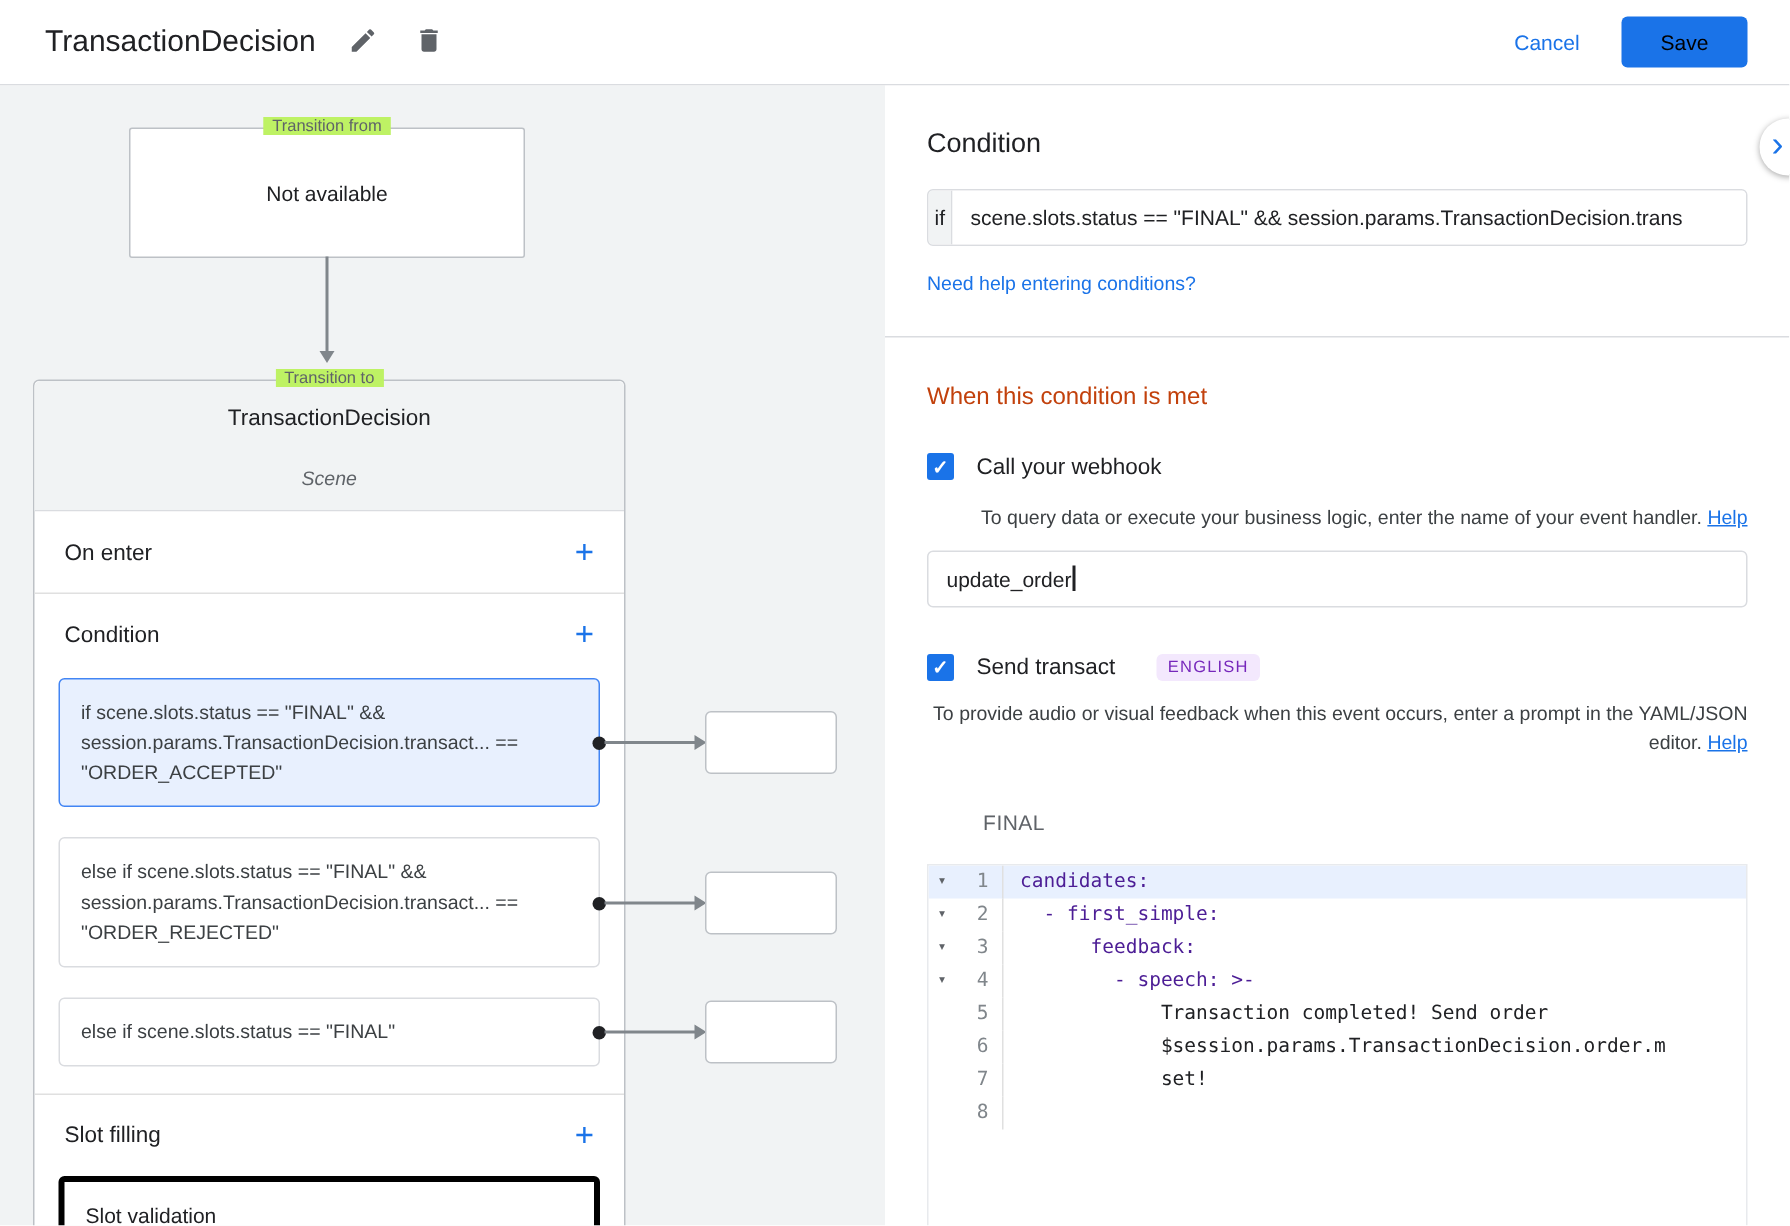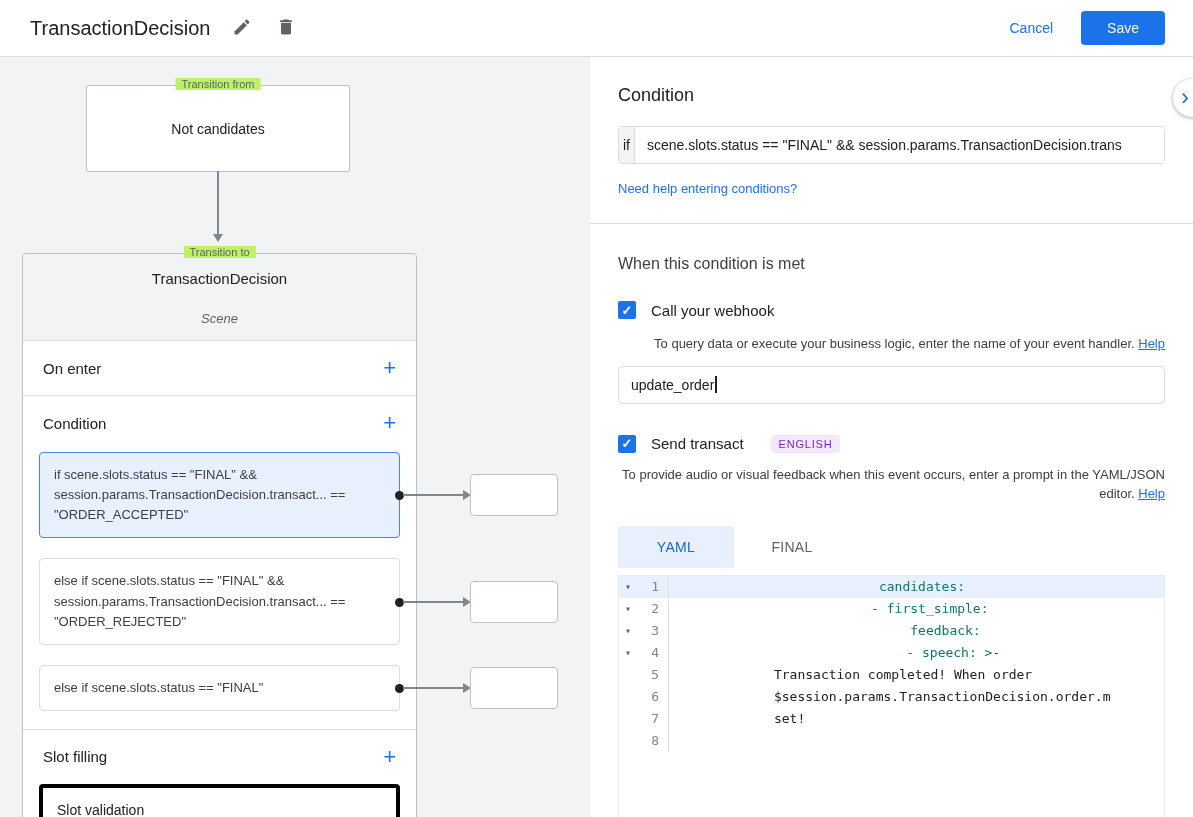--- a/index.html
+++ b/index.html
@@ -10,21 +10,21 @@
   .topbar { height: 57px; display: flex; align-items: center; justify-content: space-between;
             padding: 0 16px 0 30px; background: #fff; border-bottom: 1px solid #dadce0; }
   .topbar-left { display: flex; align-items: center; gap: 20px; }
   .page-title { font-size: 20px; font-weight: 400; color: #202124; }
   .icon-btn { background: none; border: none; cursor: pointer; width: 24px; height: 24px;
               display: flex; align-items: center; justify-content: center; }
   .icon-btn svg { width: 20px; height: 20px; fill: #5f6368; }
   .topbar-right { display: flex; align-items: center; gap: 28px; padding-right: 12px; }
   .cancel-btn { background: none; border: none; color: #1a73e8; font-size: 14px; font-weight: 500;
                 font-family: inherit; cursor: pointer; }
-  .save-btn { background: #1a73e8; border: none; color: #fef9c3; font-size: 14px; font-weight: 500;
+  .save-btn { background: #1a73e8; border: none; color: #000000; font-size: 14px; font-weight: 500;
               font-family: inherit; padding: 9px 26px; border-radius: 4px; cursor: pointer; }
 
   
   .content { display: flex; height: 760px; }
   .canvas { width: 590px; flex: none; background: #f1f3f4; position: relative; overflow: hidden; }
   .panel { flex: 1; background: #fff; position: relative; overflow: hidden; }
 
   
   .node-label { position: absolute; top: -8px; left: 50%; transform: translateX(-50%);
                 background: #bef264; padding: 0 6px; font-size: 11px; color: #5f6368; white-space: nowrap; }
@@ -75,21 +75,21 @@
                   display: flex; align-items: center; justify-content: center; padding-bottom: 3px; padding-right: 14px; }
   .if-row { display: flex; margin-top: 20px; border: 1px solid #dadce0; border-radius: 4px;
             overflow: hidden; height: 38px; }
   .if-label { background: #f1f3f4; border-right: 1px solid #dadce0; display: flex; align-items: center;
               padding: 0 4px; font-size: 14px; color: #202124; }
   .if-input { flex: 1; border: none; outline: none; padding: 0 12px; font-size: 14px;
               color: #202124; font-family: inherit; }
   .help-link { display: inline-block; margin-top: 17px; font-size: 13px; color: #1a73e8;
                text-decoration: none; cursor: pointer; }
   .panel-divider { border-top: 1px solid #dadce0; margin-top: 26px; }
-  .when-title { font-size: 16px; font-weight: 400; color: #404040; margin-top: 31px; }
+  .when-title { font-size: 16px; font-weight: 400; color: #c2410c; margin-top: 31px; }
 
   .check-row { display: flex; align-items: center; gap: 15px; margin-top: 28px; }
   .cb { width: 18px; height: 18px; background: #1a73e8; border-radius: 2px; color: #fff;
         display: flex; align-items: center; justify-content: center; font-size: 13px; font-weight: bold;
         cursor: pointer; flex: none; }
   .check-label { font-size: 15px; font-weight: 500; color: #202124; }
   .badge { background: #f3e8fd; color: #7627bb; font-size: 11px; font-weight: 500;
            letter-spacing: 0.8px; padding: 3px 8px; border-radius: 4px; margin-left: 12px; }
   .desc { margin-top: 15px; font-size: 13px; color: #3c4043; line-height: 1.5; max-width: 560px; text-align: right; }
   .desc a { color: #1a73e8; text-decoration: underline; cursor: pointer; }
@@ -106,21 +106,21 @@
   .tab.active { color: #1967d2; background: #e8f0fe; }
 
   .editor { margin-top: 7px; border: 1px solid #e8eaed; height: 264px; overflow: hidden;
             font-family: "DejaVu Sans Mono", monospace; font-size: 13px; background: #fff; }
   .erow { display: flex; height: 22px; line-height: 22px; }
   .erow.hl { background: #e8f0fe; }
   .gutter { width: 50px; flex: none; display: flex; border-right: 1px solid #e0e0e0; }
   .fold { width: 18px; text-align: center; color: #5f6368; font-size: 10px; cursor: pointer; }
   .lnum { flex: 1; text-align: right; padding-right: 9px; color: #80868b; }
   .code { padding-left: 11px; white-space: pre; color: #202124; flex: 1; }
-  .code.key { color: #0f766e; text-align: center; }
+  .code.key { color: #4c1d95; }
 </style>
 </head>
 <body>
 
 <header class="topbar">
   <div class="topbar-left">
     <h1 class="page-title">TransactionDecision</h1>
     <button class="icon-btn">
       <span>
         <svg viewBox="0 0 24 24" width="20" height="20" fill="#5f6368">
@@ -141,21 +141,21 @@
     <button class="save-btn">Save</button>
   </div>
 </header>
 
 <div class="content">
 
   <div class="canvas">
 
     <div class="from-box">
       <span class="node-label">Transition from</span>
-      <span class="value">Not candidates</span>
+      <span class="value">Not available</span>
       <span class="down-line"></span>
       <span class="down-head"></span>
     </div>
 
     <div class="scene-card">
       <span class="node-label">Transition to</span>
 
       <div class="scene-head">
         <div class="scene-name">TransactionDecision</div>
         <div class="scene-type">Scene</div>
@@ -237,21 +237,20 @@
       </div>
 
       <div class="check-row" style="margin-top: 31px;">
         <span class="cb">✓</span>
         <span class="check-label">Send transact</span>
         <span class="badge">ENGLISH</span>
       </div>
       <p class="desc" style="margin-top: 12px;"><span>To provide audio or visual feedback when this event occurs, enter a prompt in the YAML/JSON editor. </span><a>Help</a></p>
 
       <div class="tabs">
-        <div class="tab active">YAML</div>
         <div class="tab">FINAL</div>
       </div>
 
       <div class="editor">
         <div class="erow hl">
           <div class="gutter">
               <span class="fold">▾</span>
               <span class="lnum">1</span>
             </div>
           <div class="code key">candidates:</div>
@@ -275,21 +274,21 @@
               <span class="fold">▾</span>
               <span class="lnum">4</span>
             </div>
           <div class="code key">        - speech: &gt;-</div>
         </div>
         <div class="erow">
           <div class="gutter">
               <span class="fold"></span>
               <span class="lnum">5</span>
             </div>
-          <div class="code">            Transaction completed! When order</div>
+          <div class="code">            Transaction completed! Send order</div>
         </div>
         <div class="erow">
           <div class="gutter">
               <span class="fold"></span>
               <span class="lnum">6</span>
             </div>
           <div class="code">            $session.params.TransactionDecision.order.m</div>
         </div>
         <div class="erow">
           <div class="gutter">

